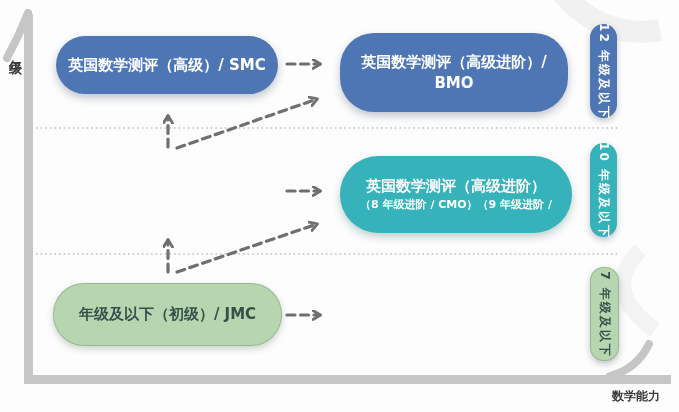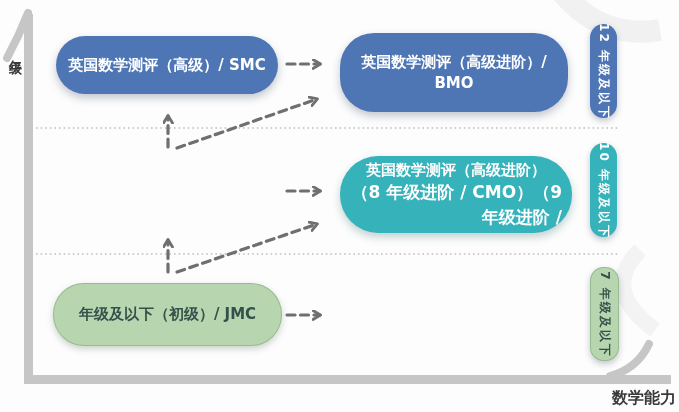--- a/index.html
+++ b/index.html
@@ -9,36 +9,36 @@
     background:#fdfdfd;
     overflow:hidden;
     font-family:"DejaVu Sans","Liberation Sans",sans-serif;
   }
   
   #lines-layer{position:absolute;left:0;top:0;width:679px;height:412px;}
   
   .box{
     position:absolute;
     display:flex;flex-direction:column;align-items:center;justify-content:center;
-    text-align:right;
+    text-align:left;
     font-weight:bold;
     color:#ffffff;
     box-shadow:0 4px 8px rgba(55,70,95,.30);
     line-height:1.35;
     padding:2px 10px;box-sizing:border-box;
   }
   .box.blue{background:#4e76b5;}
   .box.teal{background:#35b2ba;box-shadow:0 4px 8px rgba(35,90,95,.28);}
   .box.green{
     background:#b7d5af;color:#33514a;
     border:1px solid rgba(125,165,120,.55);
     box-shadow:0 3px 7px rgba(90,110,90,.30);
   }
   .box .line-main{font-size:15px;}
-  .box .line-sub{font-size:17px;line-height:1.45;}
+  .box .line-sub{font-size:11px;line-height:1.45;}
   
   .pill{
     position:absolute;width:27px;
     display:flex;align-items:center;justify-content:center;
     box-shadow:0 3px 6px rgba(55,70,95,.30);
     border-radius:13.5px;
   }
   .pill.blue{background:#4e76b5;}
   .pill.teal{background:#35b2ba;}
   .pill.green{background:#b7d5af;border:1px solid rgba(125,165,120,.55);}
@@ -50,21 +50,21 @@
   }
   .pill.green span{color:#33514a;}
   
   #y-axis-label{
     position:absolute;left:6px;top:50px;
     writing-mode:vertical-rl;text-orientation:upright;
     font-size:13px;font-weight:bold;color:#3a3a3a;letter-spacing:2px;
   }
   #x-axis-label{
     position:absolute;left:612px;top:388px;
-    font-size:16px;font-weight:bold;color:#3a3a3a;
+    font-size:12px;font-weight:bold;color:#3a3a3a;
   }
 </style>
 </head>
 <body>
 
 <div id="stage">
 
   <svg id="lines-layer" width="679" height="412" viewBox="0 0 679 412">
     <defs>
       <marker id="arr" markerUnits="userSpaceOnUse" markerWidth="18" markerHeight="18" refX="8" refY="5.5" orient="auto">

